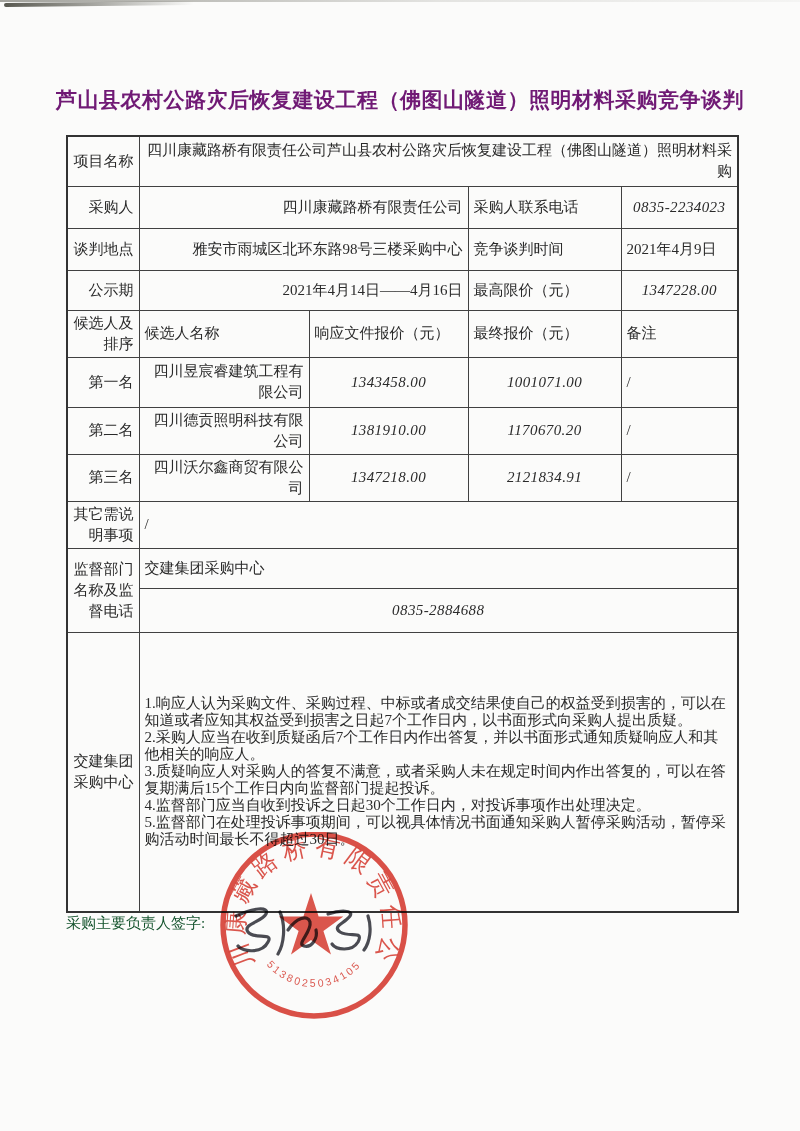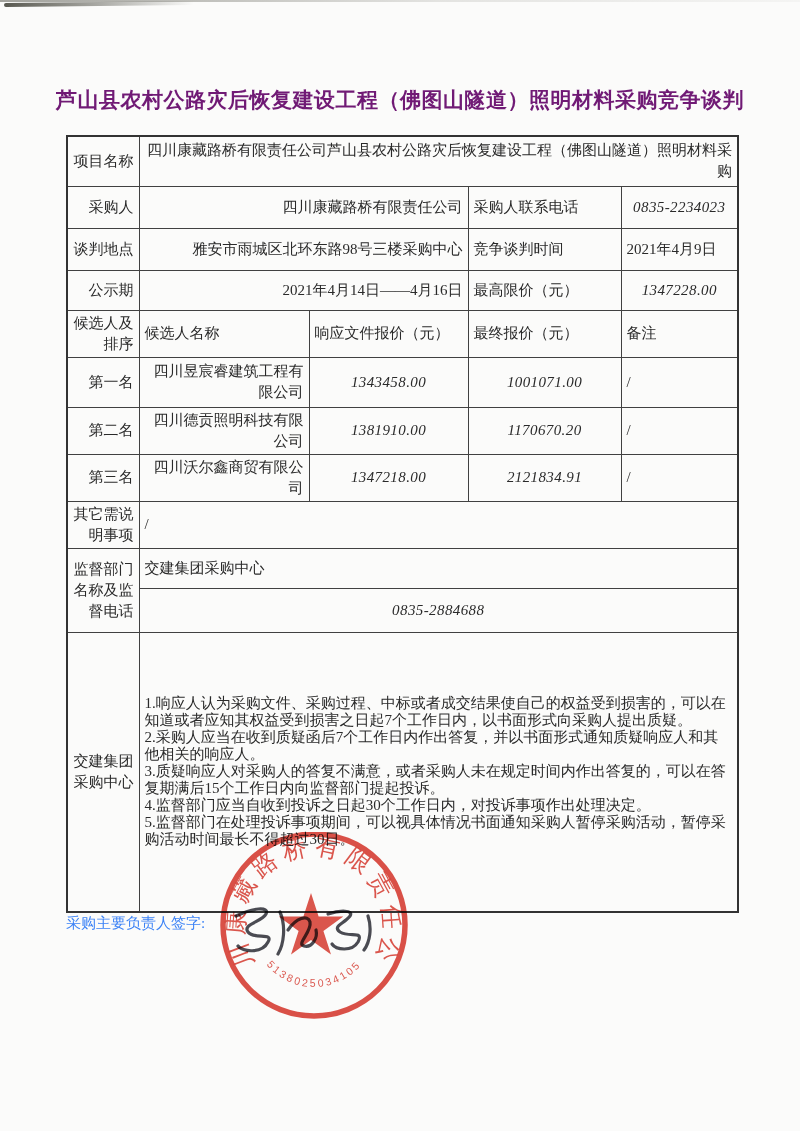--- a/index.html
+++ b/index.html
@@ -48,21 +48,21 @@
   .r1{height:50px}.r2{height:42px}.r3{height:42px}.r4{height:40px}
   .r5{height:44px}.r6{height:50px}.r7{height:44px}.r8{height:42px}
   .r9{height:46px}.r10a{height:40px}.r10b{height:44px}.r11{height:280px}
   td.objection {
     vertical-align:top;
     padding:38px 6px 6px 8px;
     line-height:17px;
   }
   .sig-label {
     position:absolute; top:914px; left:66px;
-    font-size:15px; color:#3b82f6;
+    font-size:15px; color:#14532d;
   }
   .stamp-wrap {
     position:absolute; top:832px; left:214px;
     width:200px; height:192px;
     mix-blend-mode:multiply;
     opacity:.92;
     pointer-events:none;
   }
   .signature-wrap {
     position:absolute; top:886px; left:222px;

